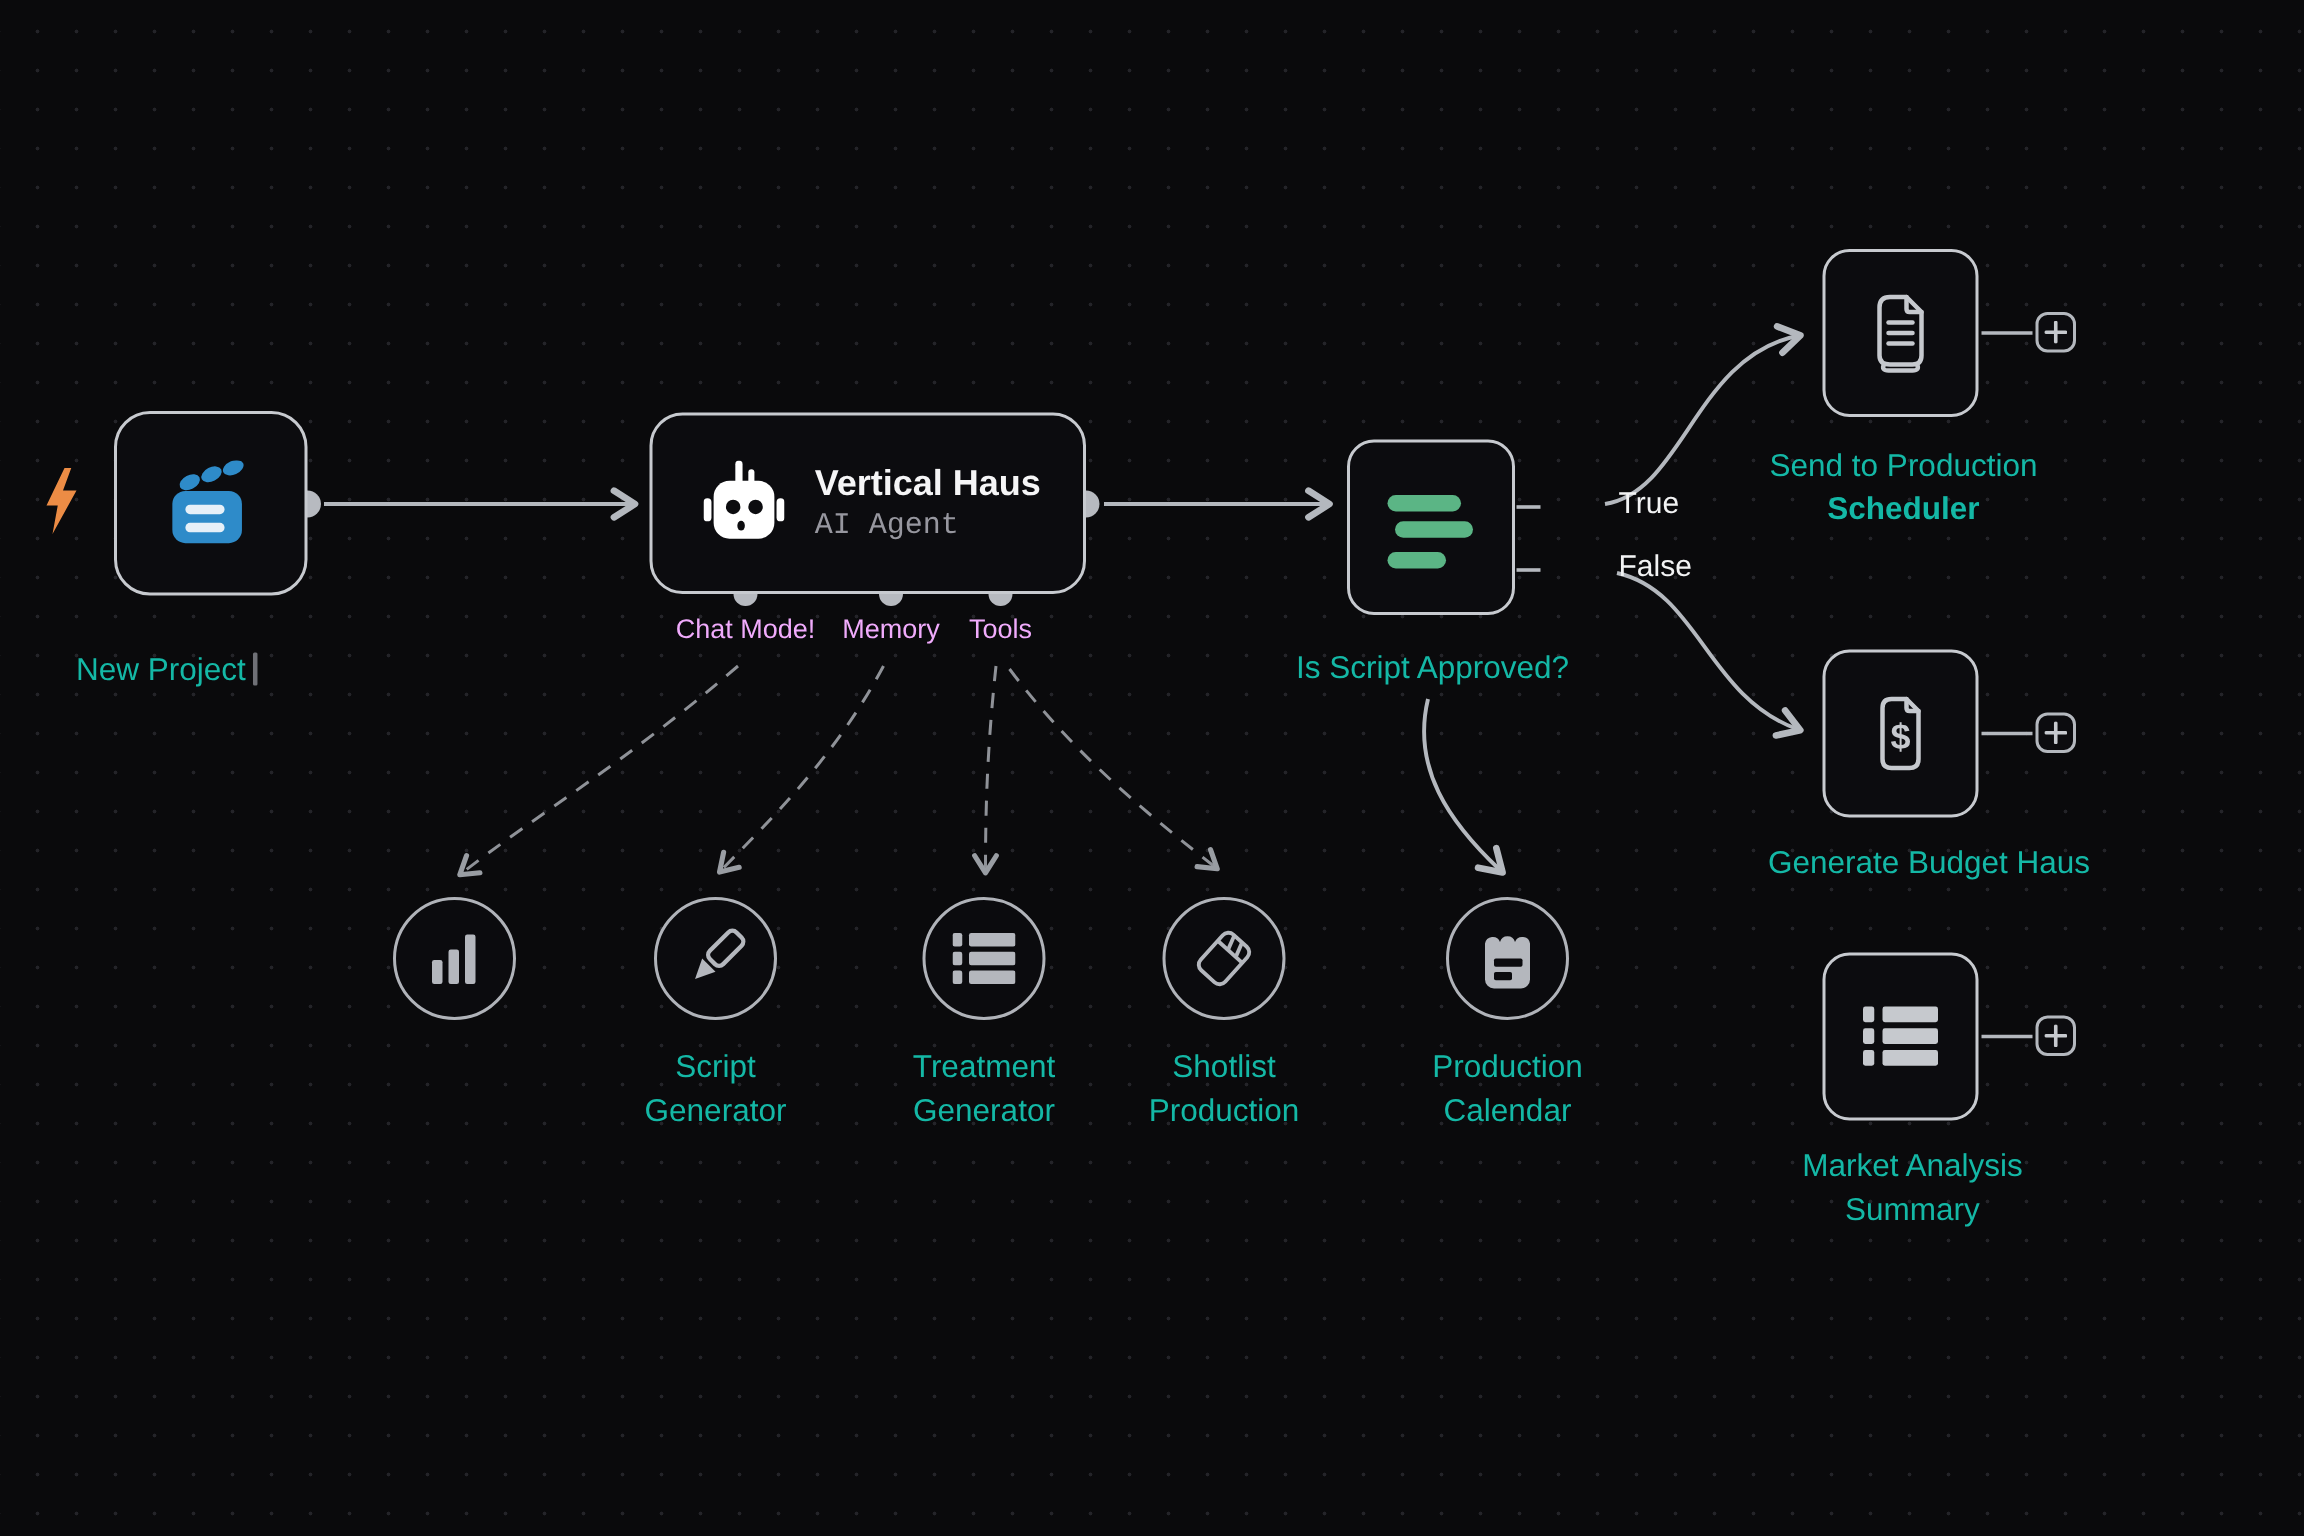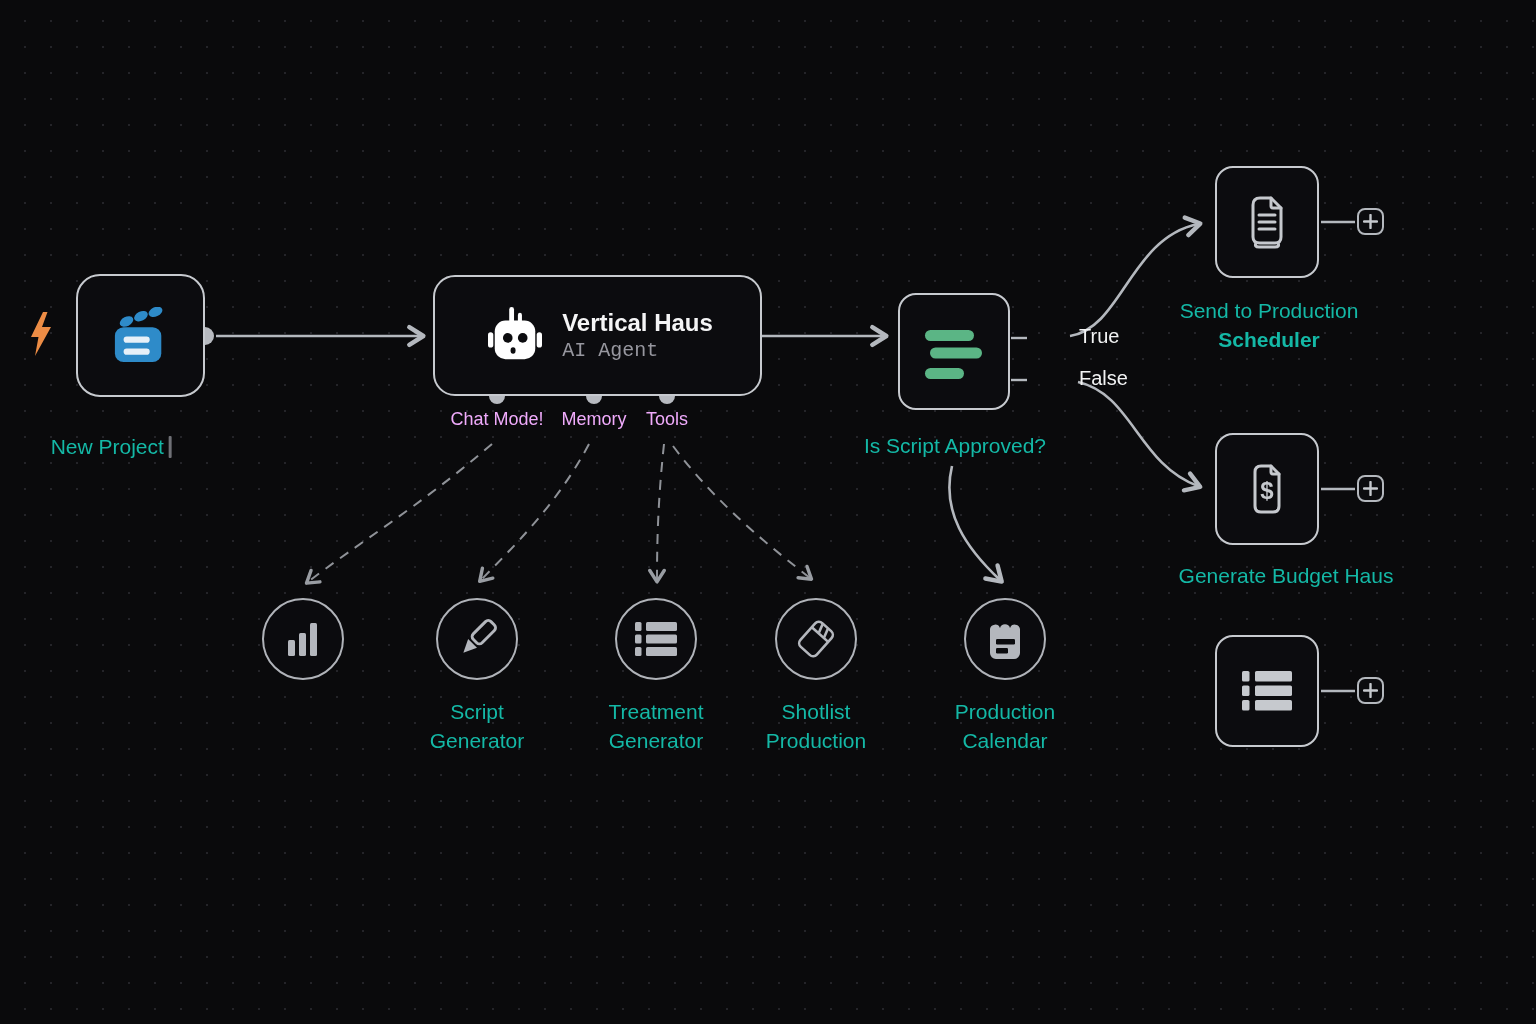--- a/index.html
+++ b/index.html
@@ -101,21 +101,21 @@
       <ellipse cx="17" cy="15" rx="7.5" ry="4.8" fill="#2e8bc9" transform="rotate(-27 17 15)"></ellipse>
       <ellipse cx="32" cy="9.5" rx="7.5" ry="4.8" fill="#2e8bc9" transform="rotate(-27 32 9.5)"></ellipse>
       <ellipse cx="47" cy="5" rx="7.5" ry="4.8" fill="#2e8bc9" transform="rotate(-24 47 5)"></ellipse>
       <rect x="5" y="21" width="48" height="36" rx="9" fill="#2e8bc9"></rect>
       <rect x="14" y="30.5" width="27" height="6.5" rx="3.2" fill="#e6f0f8"></rect>
       <rect x="14" y="43" width="27" height="6.5" rx="3.2" fill="#e6f0f8"></rect>
     </svg>
   </div>
   <div class="lbl" style="left:111px;top:432px"><span>New Project</span><span class="cursor"></span></div>
 
-  <div class="node" style="left:433px;top:275px;width:329px;height:121px">
+  <div class="node" style="left:433px;top:275px;width:291px;height:121px">
     <div class="agent-body">
       <svg width="54" height="58" viewBox="0 0 56 60">
         <rect x="22" y="0" width="5" height="17" rx="2.5" fill="#ffffff"></rect>
         <rect x="31" y="6" width="4.2" height="11" rx="2.1" fill="#ffffff"></rect>
         <rect x="0" y="26" width="5.5" height="16" rx="2.7" fill="#ffffff"></rect>
         <rect x="50.5" y="26" width="5.5" height="16" rx="2.7" fill="#ffffff"></rect>
         <rect x="7" y="14" width="42" height="40" rx="11" fill="#ffffff"></rect>
         <circle cx="20.5" cy="32" r="5" fill="#0c0c0f"></circle>
         <circle cx="36" cy="32" r="5" fill="#0c0c0f"></circle>
         <ellipse cx="26" cy="45" rx="2.6" ry="3.4" fill="#0c0c0f"></ellipse>
@@ -250,14 +250,18 @@
       <rect x="0" y="30" width="7.5" height="10.5" rx="1.6" fill="#c6c9ce"></rect>
       <rect x="13" y="30" width="37" height="10.5" rx="1.6" fill="#c6c9ce"></rect>
     </svg>
   </div>
   <div class="plus-btn" style="left:1357px;top:677px">
     <svg width="15" height="15" viewBox="0 0 15 15">
       <line x1="7.5" y1="1" x2="7.5" y2="14" stroke="#c6c9ce" stroke-width="2.4" stroke-linecap="round"></line>
       <line x1="1" y1="7.5" x2="14" y2="7.5" stroke="#c6c9ce" stroke-width="2.4" stroke-linecap="round"></line>
     </svg>
   </div>
+  <div class="lbl bold" style="left:1275px;top:763px">
+    <div>Market Analysis</div>
+    <div>Summary</div>
+  </div>
 
 </div>
 
 </body></html>

